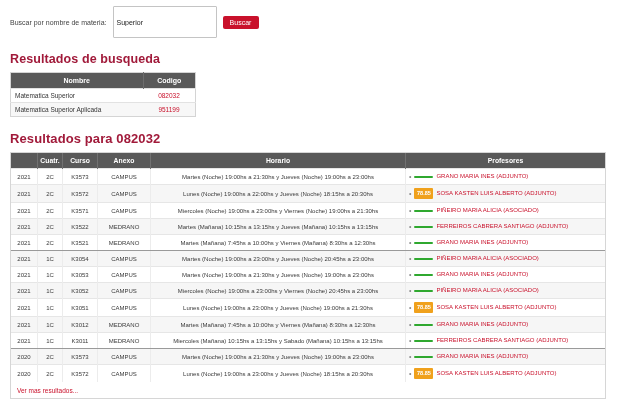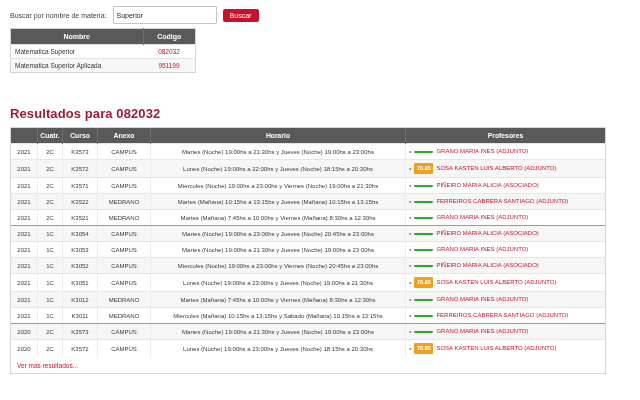--- a/index.html
+++ b/index.html
@@ -24,21 +24,21 @@
     font-size: 12.5px;
     font-weight: bold;
     color: #a11a3a;
     margin: 4px 0 6px 0;
     letter-spacing: 0.1px;
   }
   h1.section-title.second {
     margin-top: 14px;
   }
   h1.section-title.third {
-    margin-top: 33px;
+    margin-top: 14px;
     font-size: 13px;
   }
 
   
   .search-form {
     display: flex;
     align-items: center;
     gap: 6px;
     margin-bottom: 4px;
   }
@@ -47,21 +47,21 @@
     color: #444444;
   }
   .search-input {
     width: 104px;
     height: 13px;
     border: 1px solid #c4c4c4;
     background: #ffffff;
     font-family: "Liberation Sans", sans-serif;
     font-size: 7px;
     color: #222222;
-    padding: 8px 3px;
+    padding: 15px 3px;
     box-sizing: border-box;
     border-radius: 1px;
   }
   .search-button {
     background: #c9112b;
     color: #ffffff;
     border: none;
     height: 13px;
     min-width: 36px;
     font-family: "Liberation Sans", sans-serif;
@@ -184,20 +184,21 @@
 
 <div class="page">
 
 
   <div class="search-form">
     <span class="search-label">Buscar por nombre de materia:</span>
     <input class="search-input" type="text" value="Superior" style="">
     <button class="search-button">Buscar</button>
   </div>
 
+  <h1 class="section-title second">Resultados de busqueda</h1>
 
   <table class="results-table">
     <thead>
       <tr>
         <th>Nombre</th>
         <th>Codigo</th>
       </tr>
     </thead>
     <tbody id="results-body">
         <tr>

